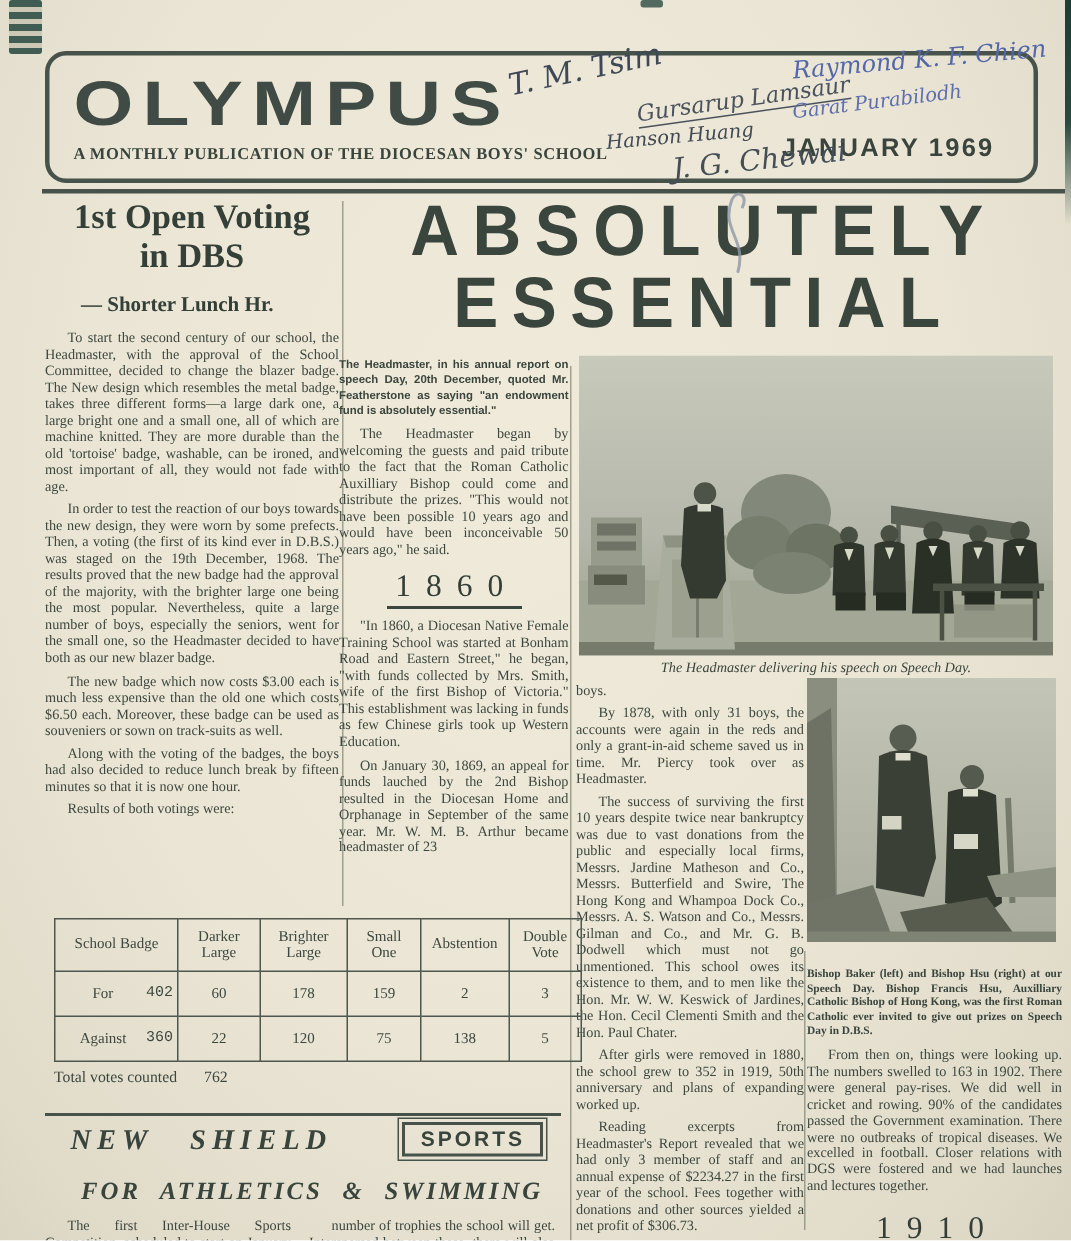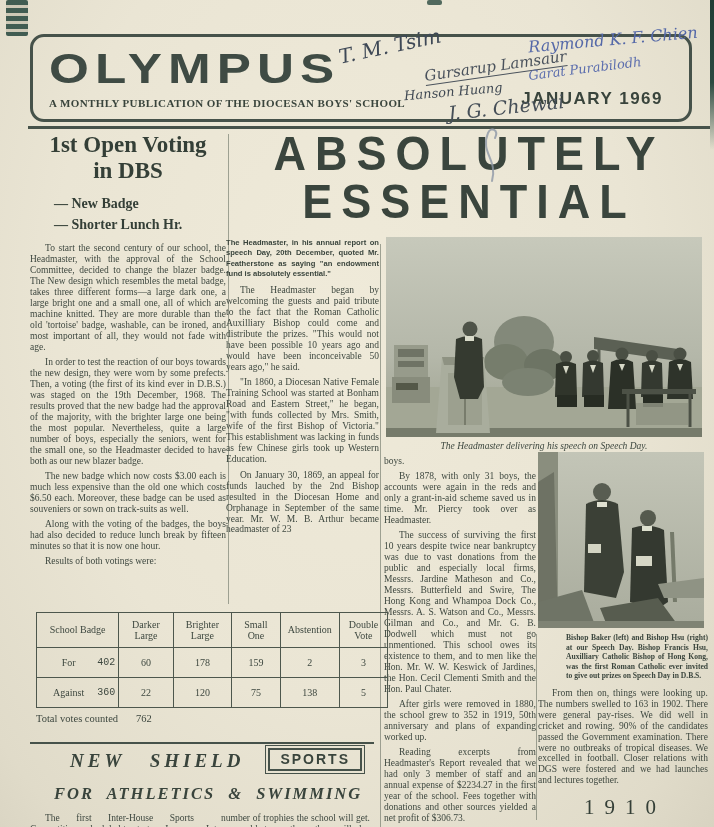--- a/index.html
+++ b/index.html
@@ -60,42 +60,42 @@
   .sec-heading{text-align:center;margin:6px 0 7px 0;}
   .sec-heading span{display:inline-block;font-size:21px;letter-spacing:10px;padding:0 2px 1px 6px;color:#343f37;}
   .u span{border-bottom:2px solid #3c463e;}
 
   
   .photo1{left:386px;top:237px;width:316px;height:200px;}
   .photo1-cap{left:386px;top:441px;width:316px;text-align:center;font-style:italic;font-size:9.5px;color:#39443c;}
   .mid-col{left:384px;top:456px;width:152px;}
   .right-col{left:538px;top:452px;width:170px;}
   .photo2{width:166px;height:176px;display:block;}
-  .photo2-cap{margin-top:5px;font-size:7.6px;font-weight:600;line-height:1.26;text-align:justify;color:#39443c;padding-left:28px;}
+  .photo2-cap{margin-top:16px;font-size:7.6px;font-weight:600;line-height:1.26;text-align:justify;color:#39443c;}
   .rp{margin-top:2px;font-size:9.5px;line-height:1.14;text-align:justify;text-indent:14px;}
 
   
   .table-wrap{left:36px;top:612px;width:340px;}
   table.vt{border-collapse:collapse;width:352px;font-size:10px;color:#3c463e;}
   table.vt th,table.vt td{border:1.5px solid #4d574d;padding:2px 3px;text-align:center;}
   table.vt th{font-weight:400;white-space:pre-line;line-height:1.15;height:30px;}
   table.vt td{height:25px;}
   th.c0{width:86px;} th.c1{width:52px;} th.c2{width:56px;} th.c3{width:46px;} th.c4{width:54px;} th.c5{width:44px;}
   td.labelcell{text-align:left;padding:2px 14px 2px 8px;}
   td.labelcell .num{float:right;font-family:Liberation Mono, monospace;}
   .lunch{margin-top:4px;font-size:10.5px;line-height:1.28;}
   .lunch .gap1{display:inline-block;width:26px;}
   .lunch .gap2{display:inline-block;width:62px;}
   .lunch .gap3{display:inline-block;width:18px;}
   .bot-rule{left:30px;top:742px;width:344px;height:2px;background:#46524a;}
 
   
   .sports{left:30px;top:748px;width:346px;}
   .sports-row1{position:relative;height:30px;}
-  .sports-title{position:absolute;left:40px;top:2px;font-style:italic;font-weight:700;font-size:19px;
+  .sports-title{position:absolute;left:17px;top:2px;font-style:italic;font-weight:700;font-size:19px;
     letter-spacing:4px;word-spacing:16px;color:#39443c;}
   .sports-badge{position:absolute;right:14px;top:0;border:2px solid #46524a;outline:1px solid #46524a;
     outline-offset:2px;padding:1px 10px 2px 10px;font-size:14px;font-weight:600;letter-spacing:2px;color:#39443c;}
   .sports-sub{margin:6px 0 0 24px;font-style:italic;font-weight:700;font-size:16.5px;letter-spacing:2px;
     word-spacing:7px;color:#39443c;}
   .sports-cols{display:flex;gap:12px;margin-top:9px;}
   .sports-cols .p{width:164px;}
 </style>
 </head>
 <body>
@@ -122,41 +122,43 @@
   <div class="abs vrule vr1"></div>
   <div class="abs vrule vr2"></div>
   <div class="abs vrule vr3"></div>
 
   <div class="abs left-col">
     <div class="la-title">
       <div>1st Open Voting</div>
       <div>in DBS</div>
     </div>
     <div class="la-bullets">
-      <div>— New Badge</div>
       <div>— Shorter Lunch Hr.</div>
     </div>
     <p class="p">To start the second century of our school, the Headmaster, with the approval of the School Committee, decided to change the blazer badge.  The New design which resembles the metal badge, takes three different forms—a large dark one, a large bright one and a small one, all of which are machine knitted.  They are more durable than the old 'tortoise' badge, washable, can be ironed, and most important of all, they would not fade with age.</p>
     <p class="p">In order to test the reaction of our boys towards the new design, they were worn by some prefects.  Then, a voting (the first of its kind ever in D.B.S.) was staged on the 19th December, 1968.  The results proved that the new badge had the approval of the majority, with the brighter large one being the most popular.  Nevertheless, quite a large number of boys, especially the seniors, went for the small one, so the Headmaster decided to have both as our new blazer badge.</p>
     <p class="p">The new badge which now costs $3.00 each is much less expensive than the old one which costs $6.50 each.  Moreover, these badge can be used as souveniers or sown on track-suits as well.</p>
     <p class="p">Along with the voting of the badges, the boys had also decided to reduce lunch break by fifteen minutes so that it is now one hour.</p>
     <p class="p">Results of both votings were:</p>
   </div>
 
   <div class="abs headline sans">
     <div>ABSOLUTELY</div>
     <div>ESSENTIAL</div>
   </div>
   <svg class="abs penstroke" width="40" height="62" viewBox="0 0 40 62">
     <path d="M24 58 C30 36 12 30 20 10 C23 3 31 7 27 15" fill="none" stroke="#8d97a6" stroke-width="2" stroke-linecap="round" opacity="0.8"></path>
   </svg>
 
   <div class="abs center-col">
     <p class="intro sans">The Headmaster, in his annual report on speech Day, 20th December, quoted Mr. Featherstone as saying "an endowment fund is absolutely essential."</p>
     <p class="cp">The Headmaster began by welcoming the guests and paid tribute to the fact that the Roman Catholic Auxilliary Bishop could come and distribute the prizes. "This would not have been possible 10 years ago and would have been inconceivable 50 years ago," he said.</p>
+    <div class="sec-heading u">
+      <span>1860</span>
+    </div>
     <p class="cp">"In 1860, a Diocesan Native Female Training School was started at Bonham Road and Eastern Street," he began, "with funds collected by Mrs. Smith, wife of the first Bishop of Victoria."  This establishment was lacking in funds as few Chinese girls took up Western Education.</p>
     <p class="cp">On January 30, 1869, an appeal for funds lauched by the 2nd Bishop resulted in the Diocesan Home and Orphanage in September of the same year.  Mr. W. M. B. Arthur became headmaster of 23</p>
   </div>
 
   <svg class="abs photo1" viewBox="0 0 316 200">
     <defs>
       <linearGradient id="pg1" x1="0" y1="0" x2="0" y2="1">
         <stop offset="0" stop-color="#c7c9bb"></stop>
           <stop offset="0.6" stop-color="#b4b7a9"></stop>
           <stop offset="1" stop-color="#9da18f"></stop>

